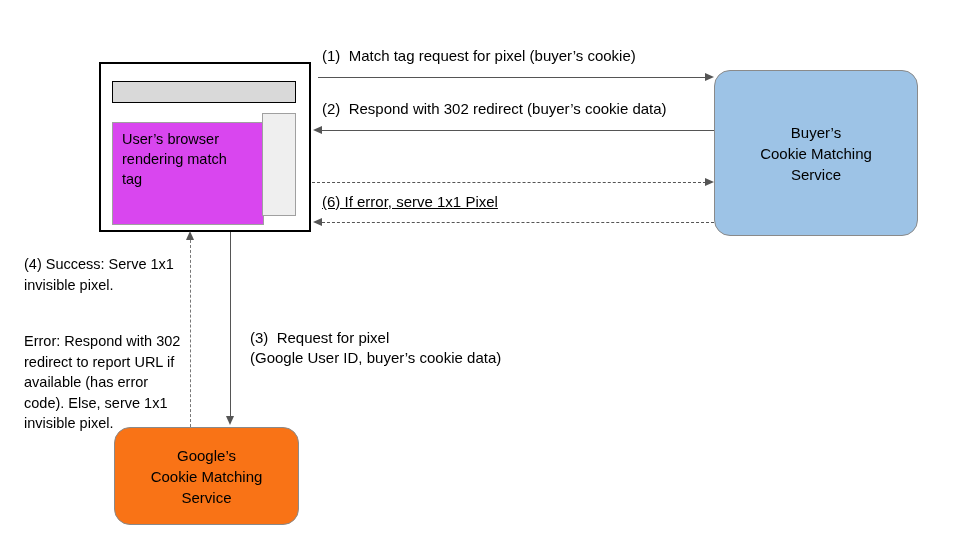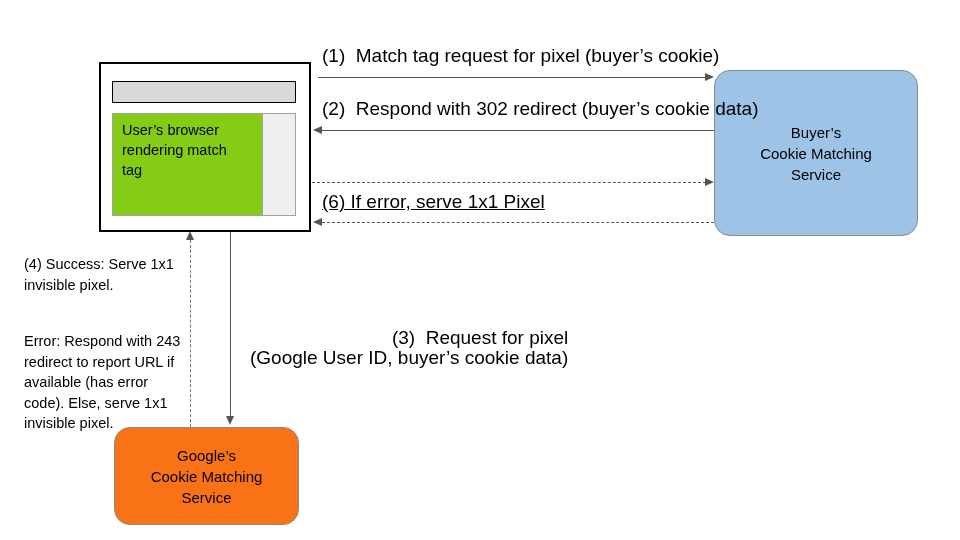--- a/index.html
+++ b/index.html
@@ -32,24 +32,24 @@
     left: 112px;
     top: 81px;
     width: 184px;
     height: 22px;
     background: #d9d9d9;
     border: 1px solid #000000;
     box-sizing: border-box;
   }
   #browser-content-pane {
     left: 112px;
-    top: 113px;
+    top: 122px;
     width: 152px;
     height: 103px;
-    background: #84cc16;
+    background: #d946ef;
     border: 1px solid #a0a0a0;
     box-sizing: border-box;
   }
   #browser-content-text {
     position: absolute;
     left: 9px;
     top: 6px;
     width: 124px;
     font-size: 14.5px;
     line-height: 20px;
@@ -125,25 +125,24 @@
     border-top: 9px solid #555555;
   }
   .arrow-up {
     border-left: 4.5px solid transparent;
     border-right: 4.5px solid transparent;
     border-bottom: 9px solid #555555;
   }
 
   
   .step-label {
-    font-size: 19px;
+    font-size: 15px;
     line-height: 20px;
     color: #000000;
     white-space: pre;
-    text-align: right;
   }
   #label-step1 { left: 322px; top: 46px; }
   #label-step2 { left: 322px; top: 99px; }
   #label-step5 { left: 322px; top: 152px; }
   #label-step6 { left: 322px; top: 192px; text-decoration: underline; }
   #label-step3 { left: 250px; top: 328px; }
 
   #left-note-block {
     left: 16px;
     top: 246px;
@@ -201,16 +200,16 @@
   <div class="abs arrow arrow-down" style="left:225.5px; top:416px;"></div>
   <div class="abs step-label" id="label-step3">(3)  Request for pixel
 (Google User ID, buyer’s cookie data)</div>
 
   <div class="abs vline dashed" style="left:190px; top:240px; height:187px;"></div>
   <div class="abs arrow arrow-up" style="left:185.5px; top:231px;"></div>
 
   <div class="abs" id="left-note-block">
     <p class="note-para">(4) Success: Serve 1x1 invisible pixel.</p>
     <div class="note-gap"></div>
-    <p class="note-para">Error: Respond with 243 redirect to report URL if available (has error code). Else, serve 1x1 invisible pixel.</p>
+    <p class="note-para">Error: Respond with 302 redirect to report URL if available (has error code). Else, serve 1x1 invisible pixel.</p>
   </div>
 
 </div>
 
 </body></html>

